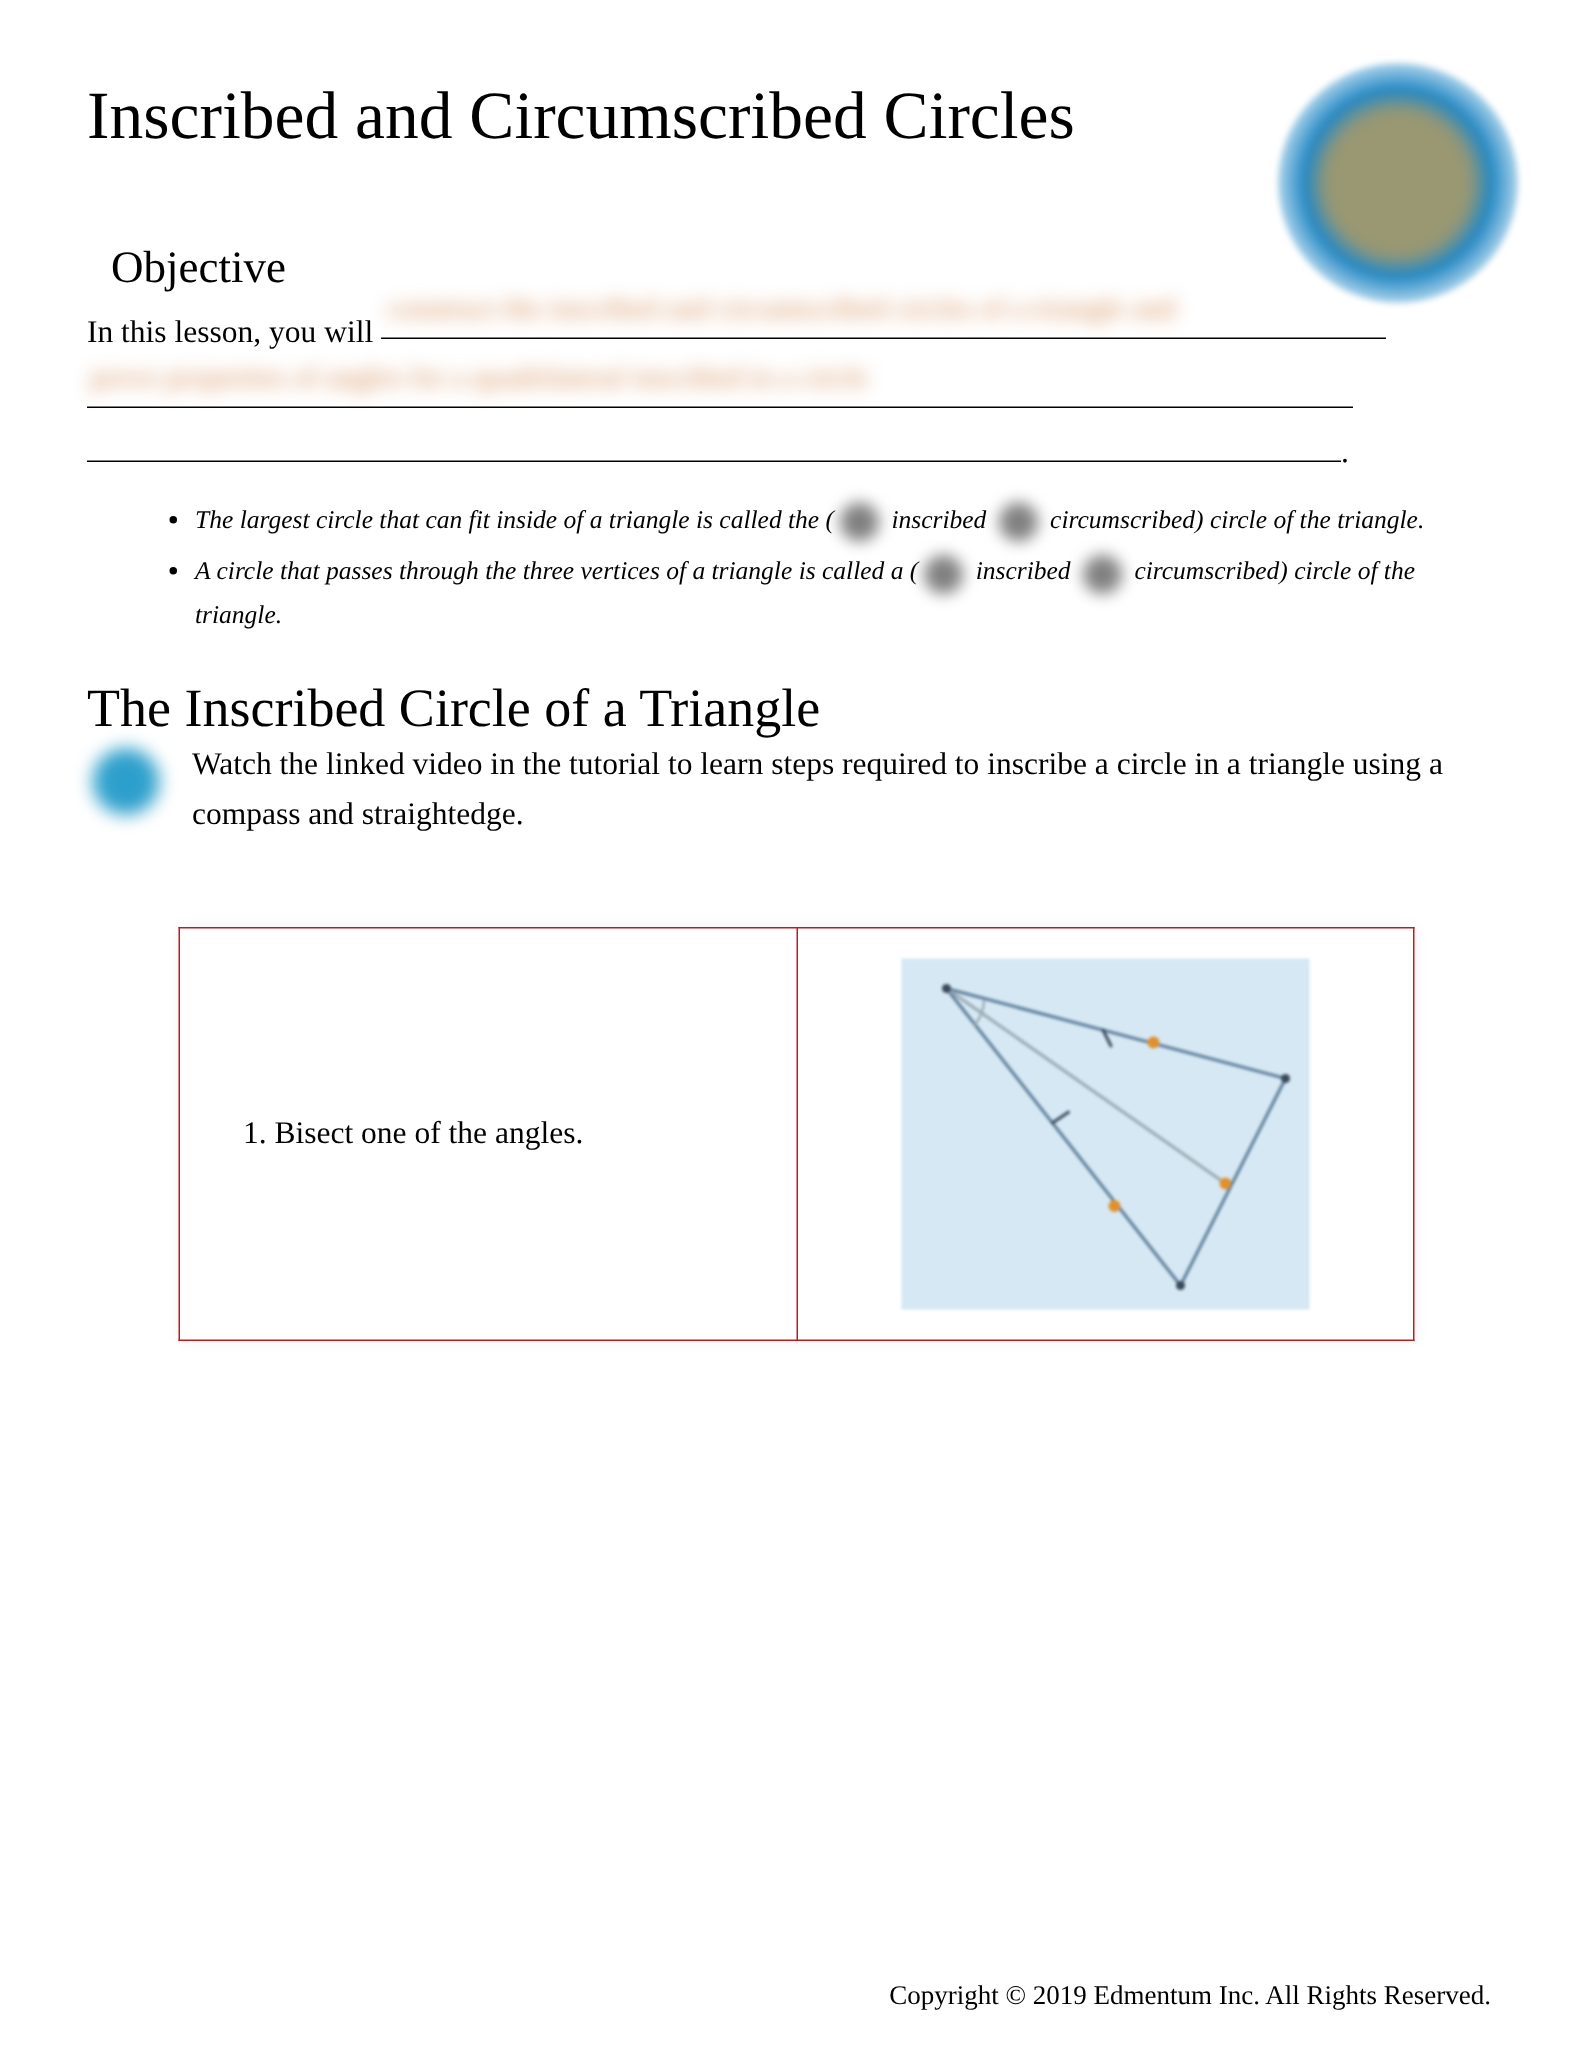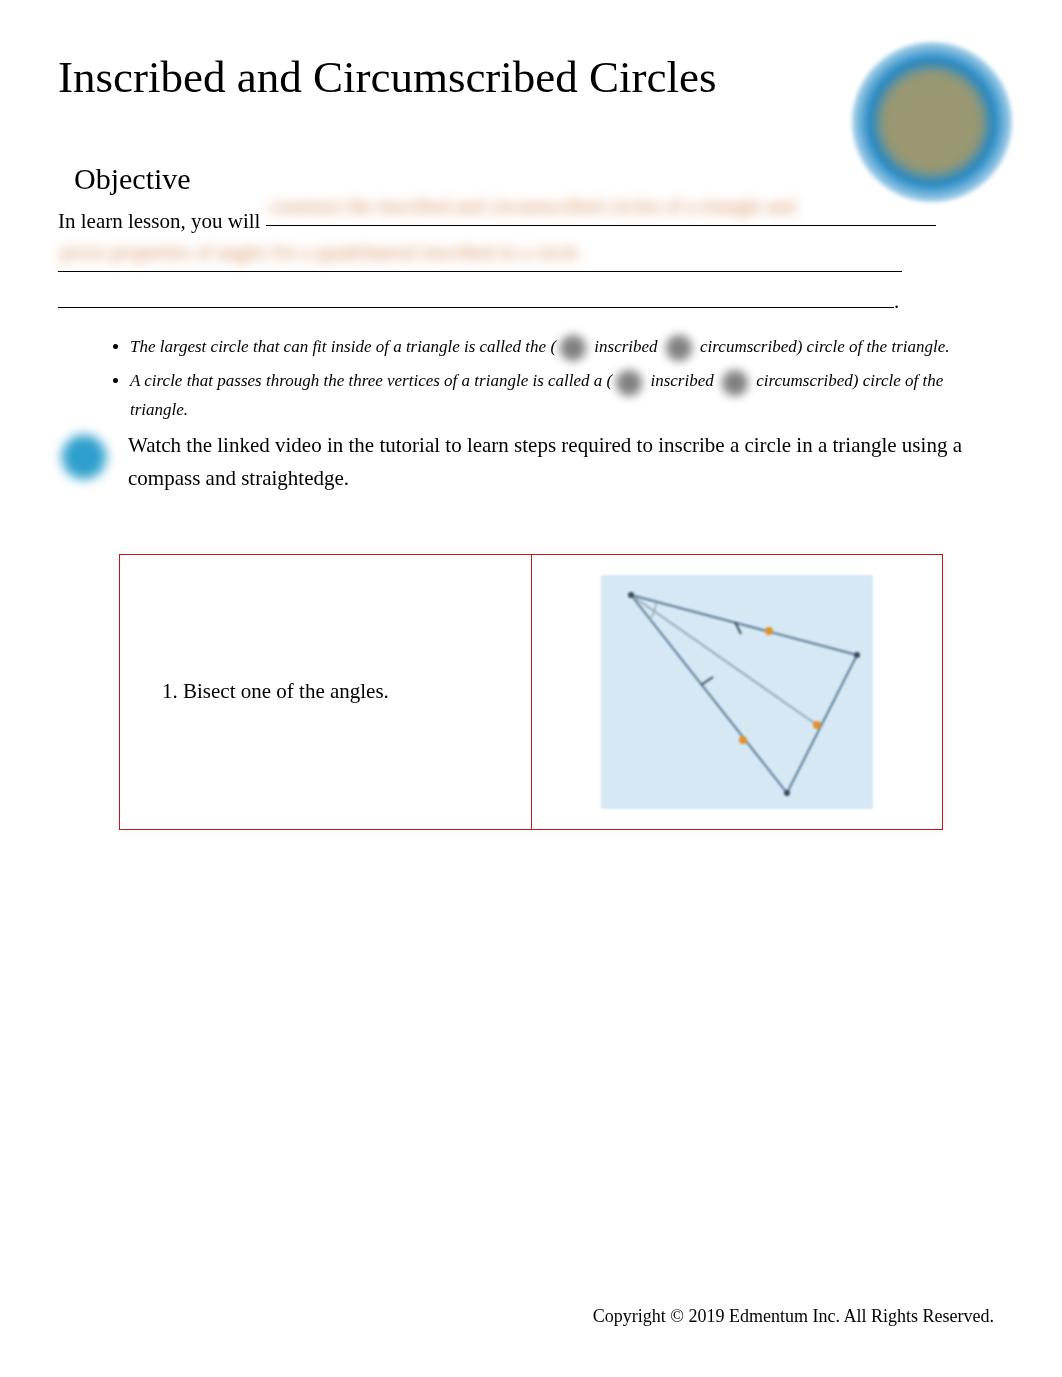--- a/index.html
+++ b/index.html
@@ -203,57 +203,58 @@
       background: #d5e8f4;
       position: relative;
       filter: blur(1px);
     }
     .triangle-svg {
       width: 100%;
       height: 100%;
     }
     .footer {
       position: absolute;
-      bottom: 50px;
+      bottom: 36px;
       right: 68px;
       font-size: 18px;
     }
   </style>
 </head>
 <body>
 
 <div class="page">
 
   <div class="header">
     <h1 class="title">Inscribed and Circumscribed Circles</h1>
     <div class="logo-badge">
       <div class="logo-inner"></div>
     </div>
   </div>
 
   <h2 class="objective-heading">Objective</h2>
 
   <div class="objective-line">
-    <span>In learn lesson, you will </span><span class="fill-line-1"><span class="blur-text-1">construct the inscribed and circumscribed circles of a triangle and</span></span>
+    <span>In this lesson, you will </span><span class="fill-line-1"><span class="blur-text-1">construct the inscribed and circumscribed circles of a triangle and</span></span>
     <span class="fill-line-2">
         <span class="blur-text-2">prove properties of angles for a quadrilateral inscribed in a circle</span>
       </span>
     <span class="line3-wrap"><span class="fill-line-3"></span><span>.</span></span>
   </div>
 
 
   <ul class="bullets">
     <li>
       <span>The largest circle that can fit inside of a triangle is called the (</span><span class="choice-dot"></span><span> inscribed </span><span class="choice-dot"></span><span> circumscribed) circle of the triangle.</span>
     </li>
     <li>
       <span>A circle that passes through the three vertices of a triangle is called a (</span><span class="choice-dot"></span><span> inscribed </span><span class="choice-dot"></span><span> circumscribed) circle of the triangle.</span>
     </li>
   </ul>
 
+  <h2 class="section-heading">The Inscribed Circle of a Triangle</h2>
 
   <div class="video-row">
     <div class="video-icon"></div>
     <div class="video-text">Watch the linked video in the tutorial to learn steps required to inscribe a circle in a triangle using a compass and straightedge.</div>
   </div>
 
   <table class="steps-table">
     <tbody>
         <tr>
       <td class="step-text-cell">

